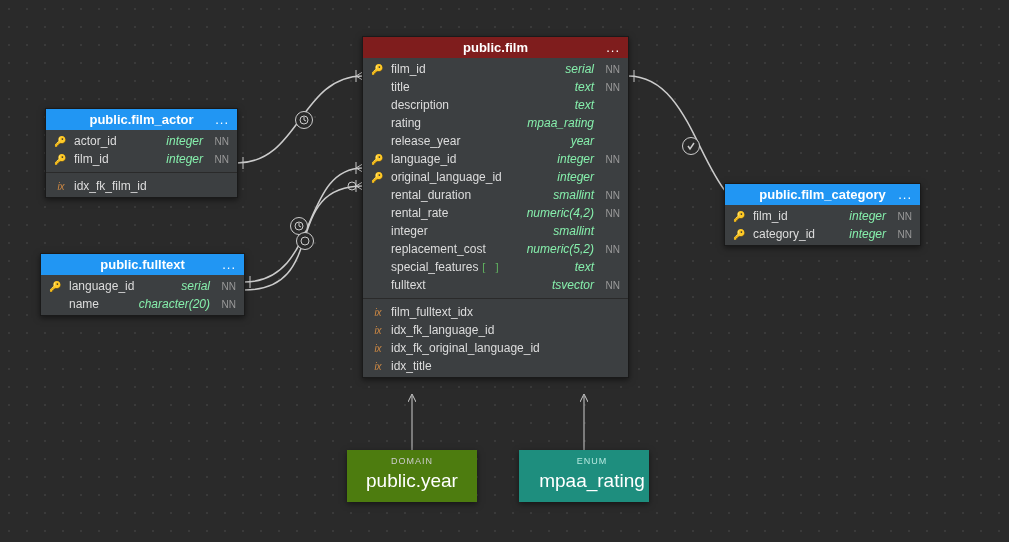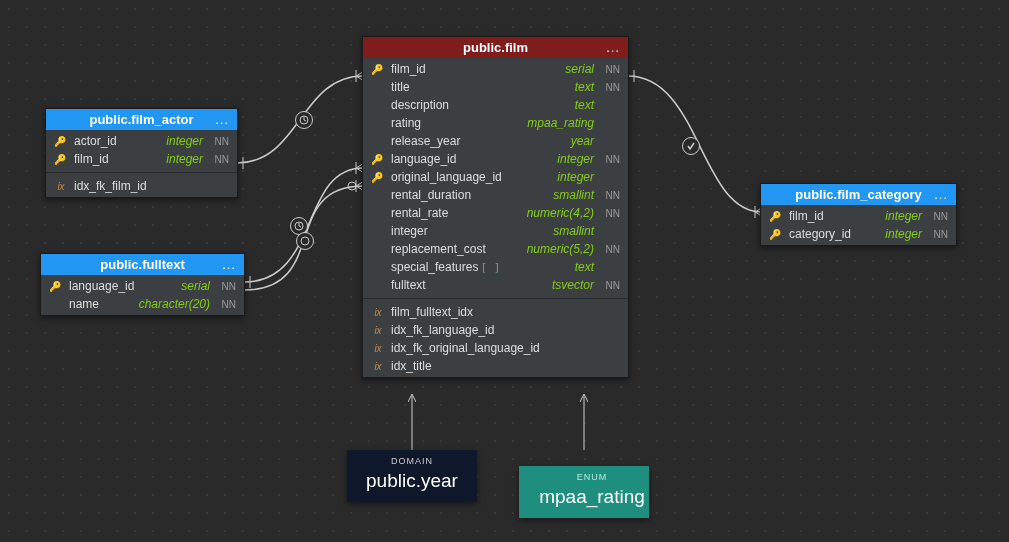--- a/index.html
+++ b/index.html
@@ -54,28 +54,28 @@
     align-items: center;
     padding: 1px 8px;
     gap: 6px;
     min-height: 18px;
   }
   .row .icon { width: 14px; display: inline-flex; justify-content: center; font-size: 10px; }
   .icon-pk { color: #ffb347; }
   .icon-fk { color: #ff6b6b; }
   .icon-ix { color: #cc8844; font-style: italic; font-size: 11px; }
   .colname { flex: 1; color: #ddd; white-space: nowrap; }
-  .coltype { color: #84cc16; font-style: italic; white-space: nowrap; }
+  .coltype { color: #86efac; font-style: italic; white-space: nowrap; }
   .nn { color: #999; font-size: 10px; width: 20px; text-align: right; }
   .sep { height: 1px; background: #2a2a2a; margin: 4px 0; }
   .brackets { color: #5fb05f; font-family: monospace; font-size: 11px; margin-left: 2px; }
 
   .typebox {
     position: absolute;
-    background: #0f172a;
+    background: #4d7c0f;
     width: 130px;
     padding: 6px 0 10px 0;
     text-align: center;
     z-index: 2;
     box-shadow: 0 2px 6px rgba(0,0,0,0.5);
   }
   .typebox.enum { background: #1e8e7e; }
   .typebox .kind { font-size: 9px; letter-spacing: 1px; color: #ccc; }
   .typebox .tname { color: #fff; font-size: 19px; margin-top: 4px; }
   .typebox.enum .kind { color: #b5e8df; }
@@ -301,21 +301,21 @@
         <span class="icon icon-ix">ix</span>
         <span class="colname">idx_fk_original_language_id</span>
       </div>
     <div class="row">
         <span class="icon icon-ix">ix</span>
         <span class="colname">idx_title</span>
       </div>
   </div>
 </div>
 
-<div class="table" style="left:760px; top:183px; width:197px;">
+<div class="table" style="left:724px; top:183px; width:197px;">
   <div class="thead thead-blue">
     <span>public.film_category</span>
     <span class="dots">...</span>
   </div>
   <div class="rows">
     <div class="row">
         <span class="icon icon-pk">🔑</span>
         <span class="colname">film_id</span>
         <span class="coltype">integer</span>
         <span class="nn">NN</span>
@@ -327,16 +327,16 @@
         <span class="nn">NN</span>
       </div>
   </div>
 </div>
 
 <div class="typebox" style="left:347px; top:450px;">
   <div class="kind">DOMAIN</div>
   <div class="tname">public.year</div>
 </div>
 
-<div class="typebox enum" style="left:519px; top:466px;padding-left:16px;">
+<div class="typebox enum" style="left:519px; top:450px;padding-left:16px;">
   <div class="kind">ENUM</div>
   <div class="tname">mpaa_rating</div>
 </div>
 
 </body></html>

